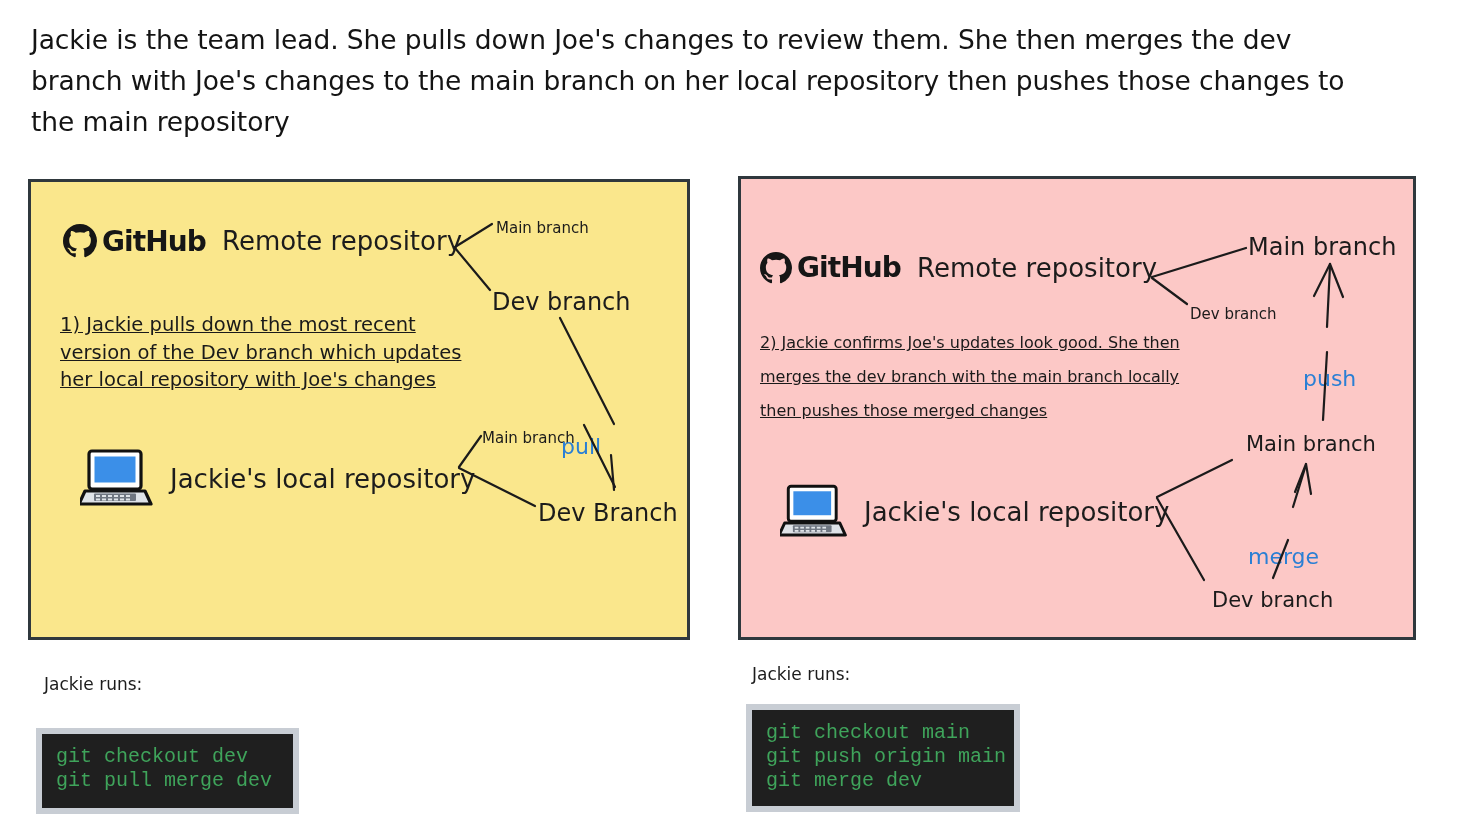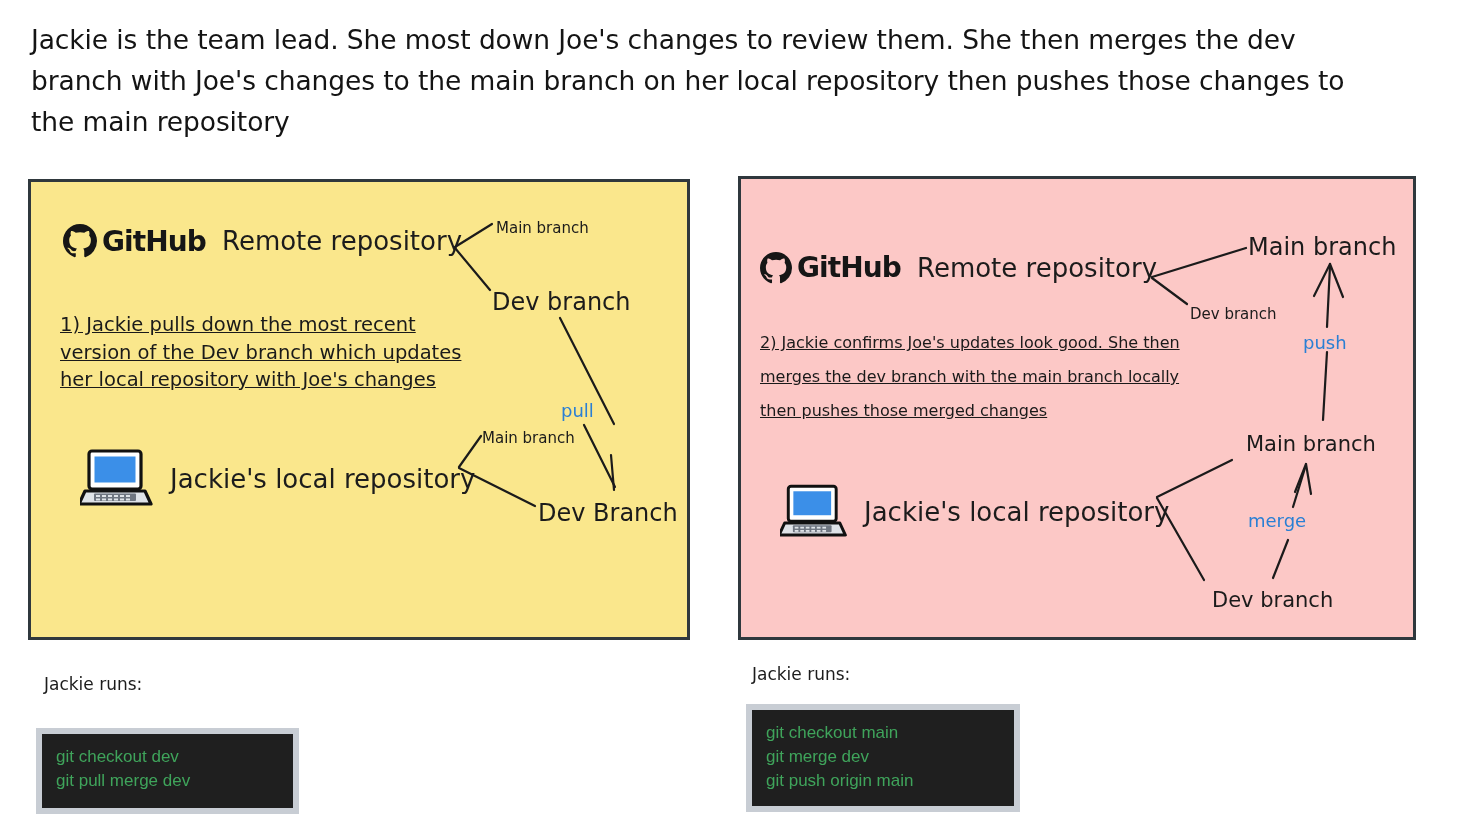--- a/index.html
+++ b/index.html
@@ -122,21 +122,21 @@
     color: #1b1b1b;
   }
   .sz-lg { font-size: 24px; }
   .sz-md { font-size: 21px; }
   .sz-sm { font-size: 15px; }
   .op-label {
     position: absolute;
     white-space: nowrap;
     color: #2a7fd4;
   }
-  .op-lg { font-size: 18px; }
+  .op-lg { font-size: 22px; margin-top: 34px; }
 
   
   .lines {
     position: absolute;
     left: 0;
     top: 0;
     pointer-events: none;
   }
 
   
@@ -153,32 +153,32 @@
     box-sizing: border-box;
   }
   .terminal-inner {
     background: #1f1f1f;
     padding: 11px 14px 13px 14px;
     box-sizing: border-box;
     height: 100%;
   }
   .term-line {
     color: #3fa45b;
-    font-family: Liberation Sans, sans-serif;
-    font-size: 17px;
+    font-family: Liberation Mono, monospace;
+    font-size: 20px;
     line-height: 24px;
     white-space: pre;
   }
   #term-pull { left: 36px; top: 728px; width: 263px; height: 86px; }
   #term-merge { left: 746px; top: 704px; width: 274px; height: 108px; }
 </style>
 </head>
 <body>
 
-<div id="intro">Jackie is the team lead. She most down Joe's changes to review them. She then merges the dev branch with Joe's changes to the main branch on her local repository then pushes those changes to the main repository</div>
+<div id="intro">Jackie is the team lead. She pulls down Joe's changes to review them. She then merges the dev branch with Joe's changes to the main branch on her local repository then pushes those changes to the main repository</div>
 
 <div class="panel" id="panel-pull"></div>
 
 <div class="gh-row" style="left:63px; top:224px;">
   <span class="gh-logo">
     <svg class="gh-mark" width="34" height="34" viewBox="0 0 16 16" aria-hidden="true">
       <path fill="#161616" d="M8 0C3.58 0 0 3.58 0 8c0 3.54 2.29 6.53 5.47 7.59.4.07.55-.17.55-.38 0-.19-.01-.82-.01-1.49-2.01.37-2.53-.49-2.69-.94-.09-.23-.48-.94-.82-1.13-.28-.15-.68-.52-.01-.53.63-.01 1.08.58 1.23.82.72 1.21 1.87.87 2.33.66.07-.52.28-.87.51-1.07-1.78-.2-3.64-.89-3.64-3.95 0-.87.31-1.59.82-2.15-.08-.2-.36-1.02.08-2.12 0 0 .67-.21 2.2.82.64-.18 1.32-.27 2-.27s1.36.09 2 .27c1.53-1.04 2.2-.82 2.2-.82.44 1.1.16 1.92.08 2.12.51.56.82 1.27.82 2.15 0 3.07-1.87 3.75-3.65 3.95.29.25.54.73.54 1.48 0 1.07-.01 1.93-.01 2.2 0 .21.15.46.55.38A8.01 8.01 0 0 0 16 8c0-4.42-3.58-8-8-8z"></path>
     </svg>
     <span class="gh-word">GitHub</span>
   </span>
@@ -305,16 +305,16 @@
   <div class="terminal-inner">
     <div class="term-line">git checkout dev</div>
     <div class="term-line">git pull merge dev</div>
   </div>
 </div>
 
 <span class="runs-label" style="left:752px; top:664px;">Jackie runs:</span>
 <div class="terminal" id="term-merge">
   <div class="terminal-inner">
     <div class="term-line">git checkout main</div>
+    <div class="term-line">git push origin main</div>
     <div class="term-line">git merge dev</div>
-    <div class="term-line">git push origin main</div>
   </div>
 </div>
 
 </body></html>

